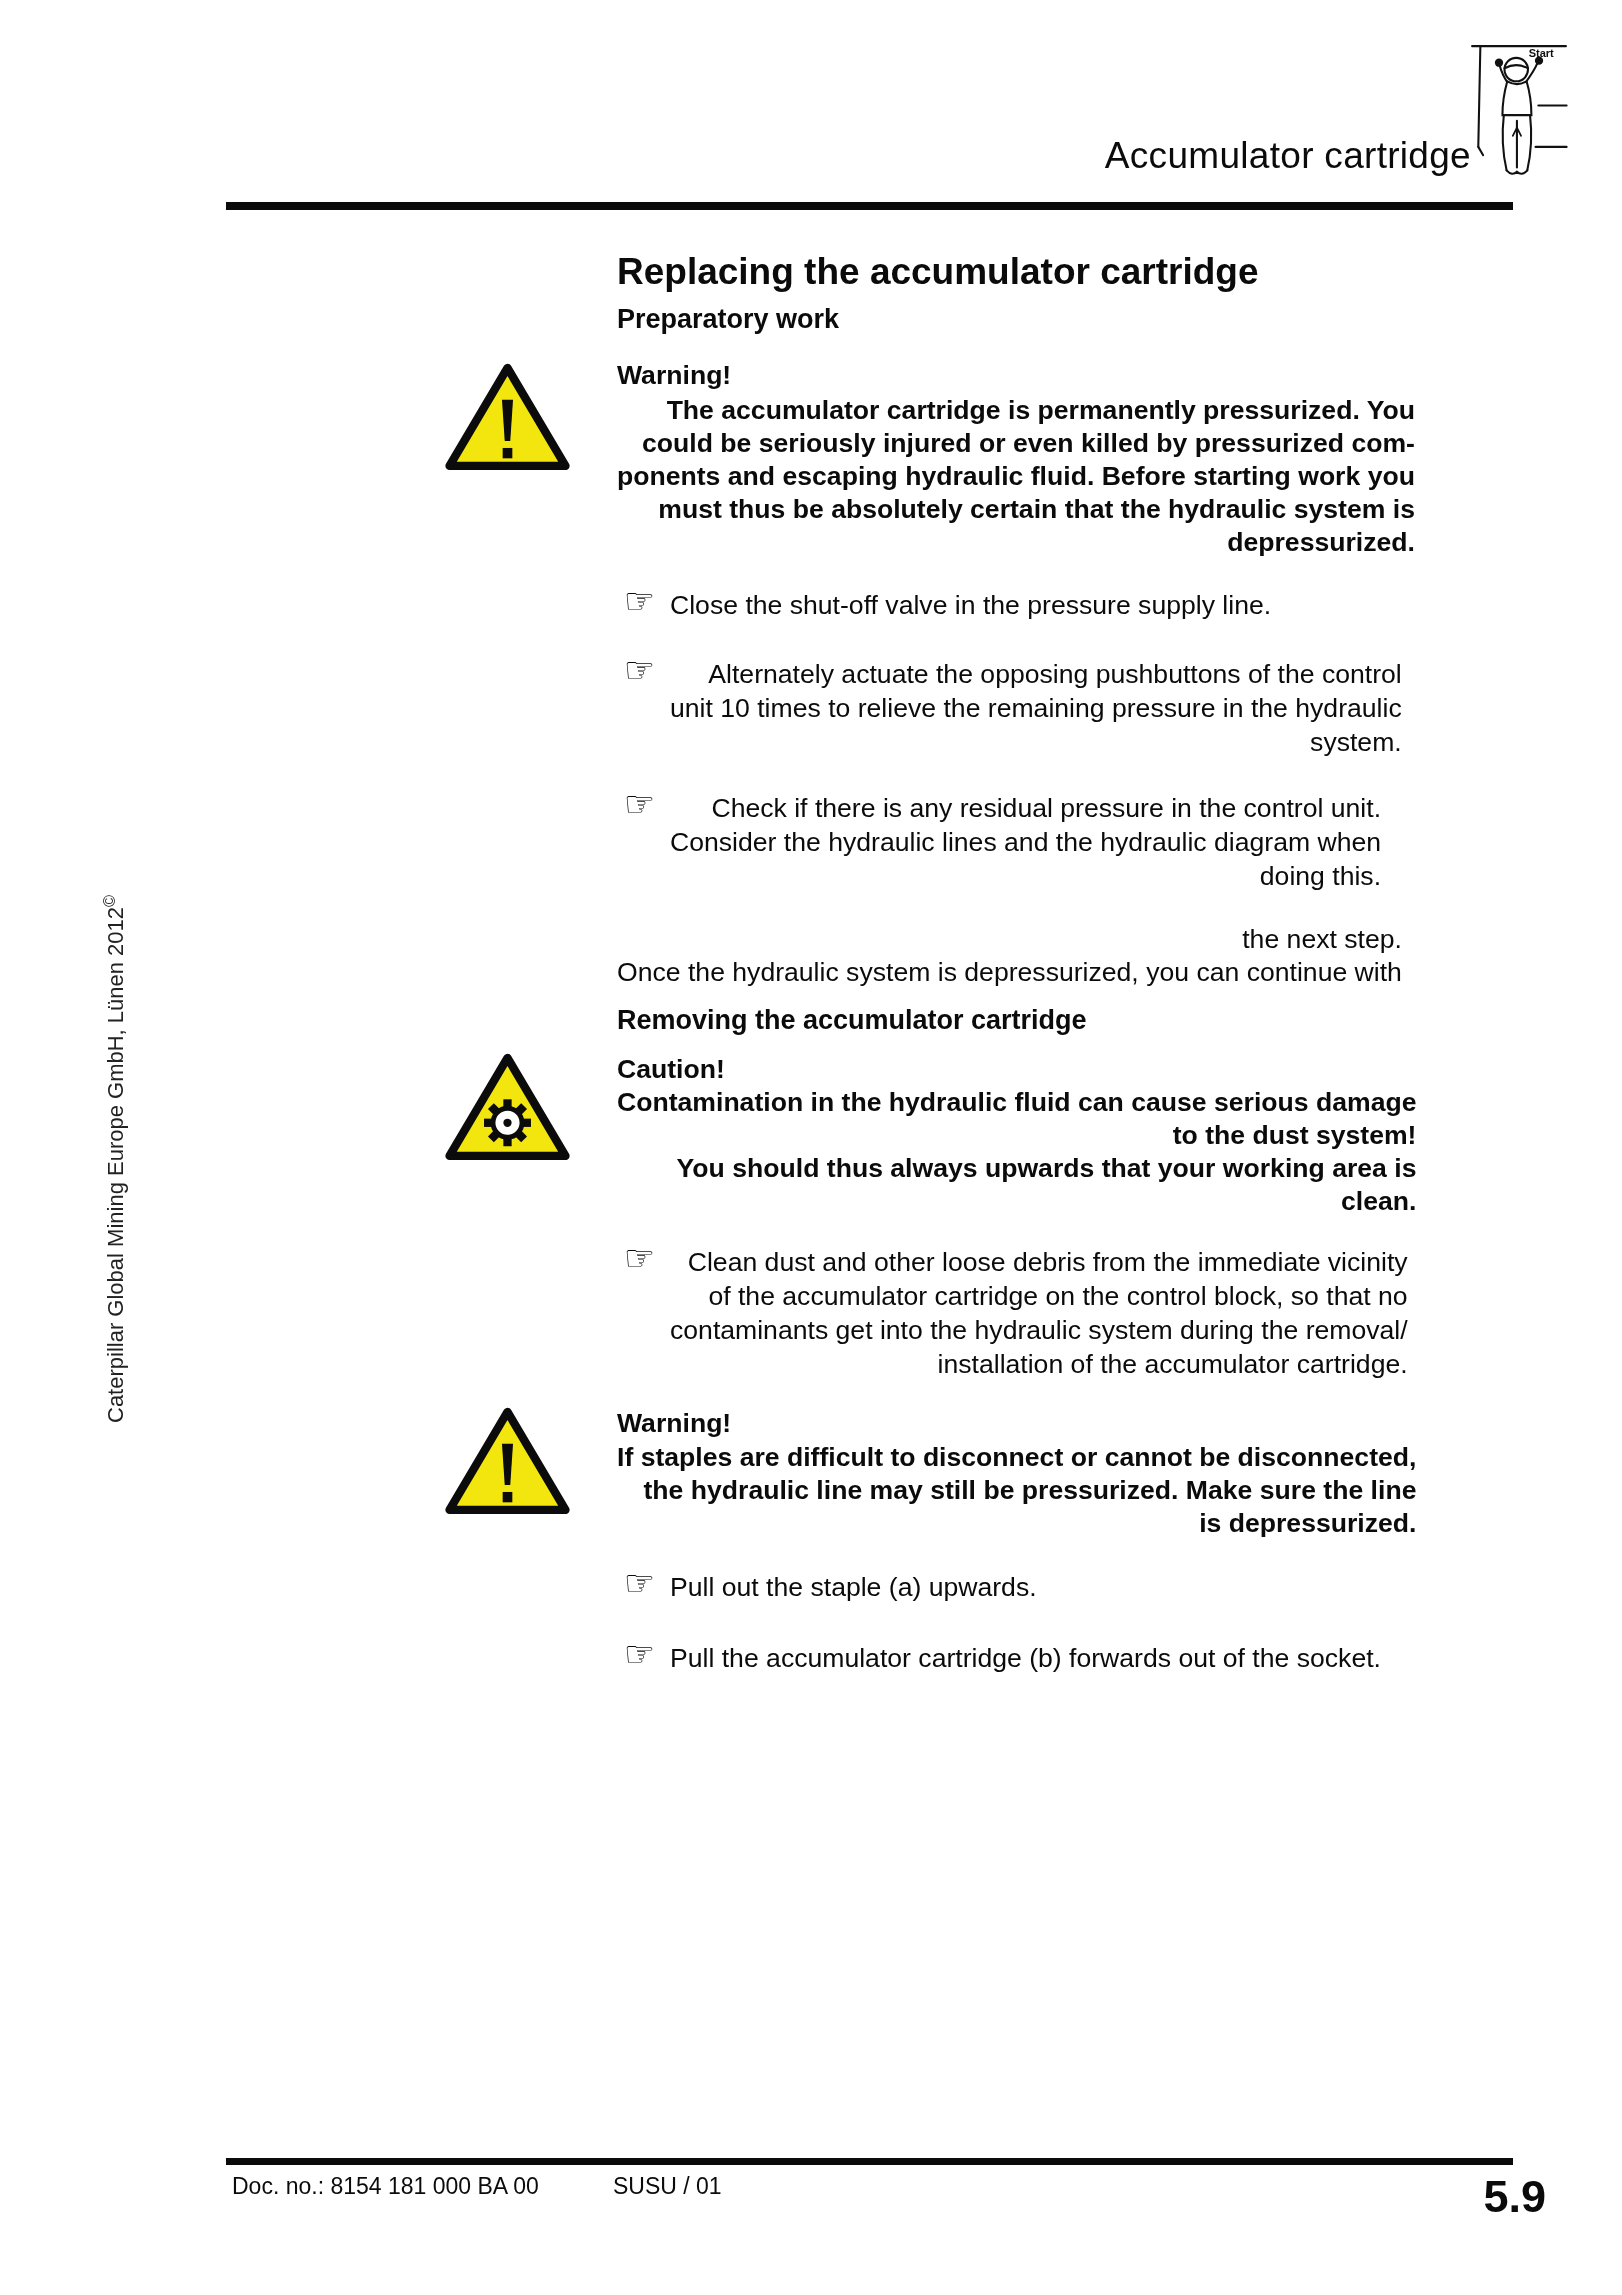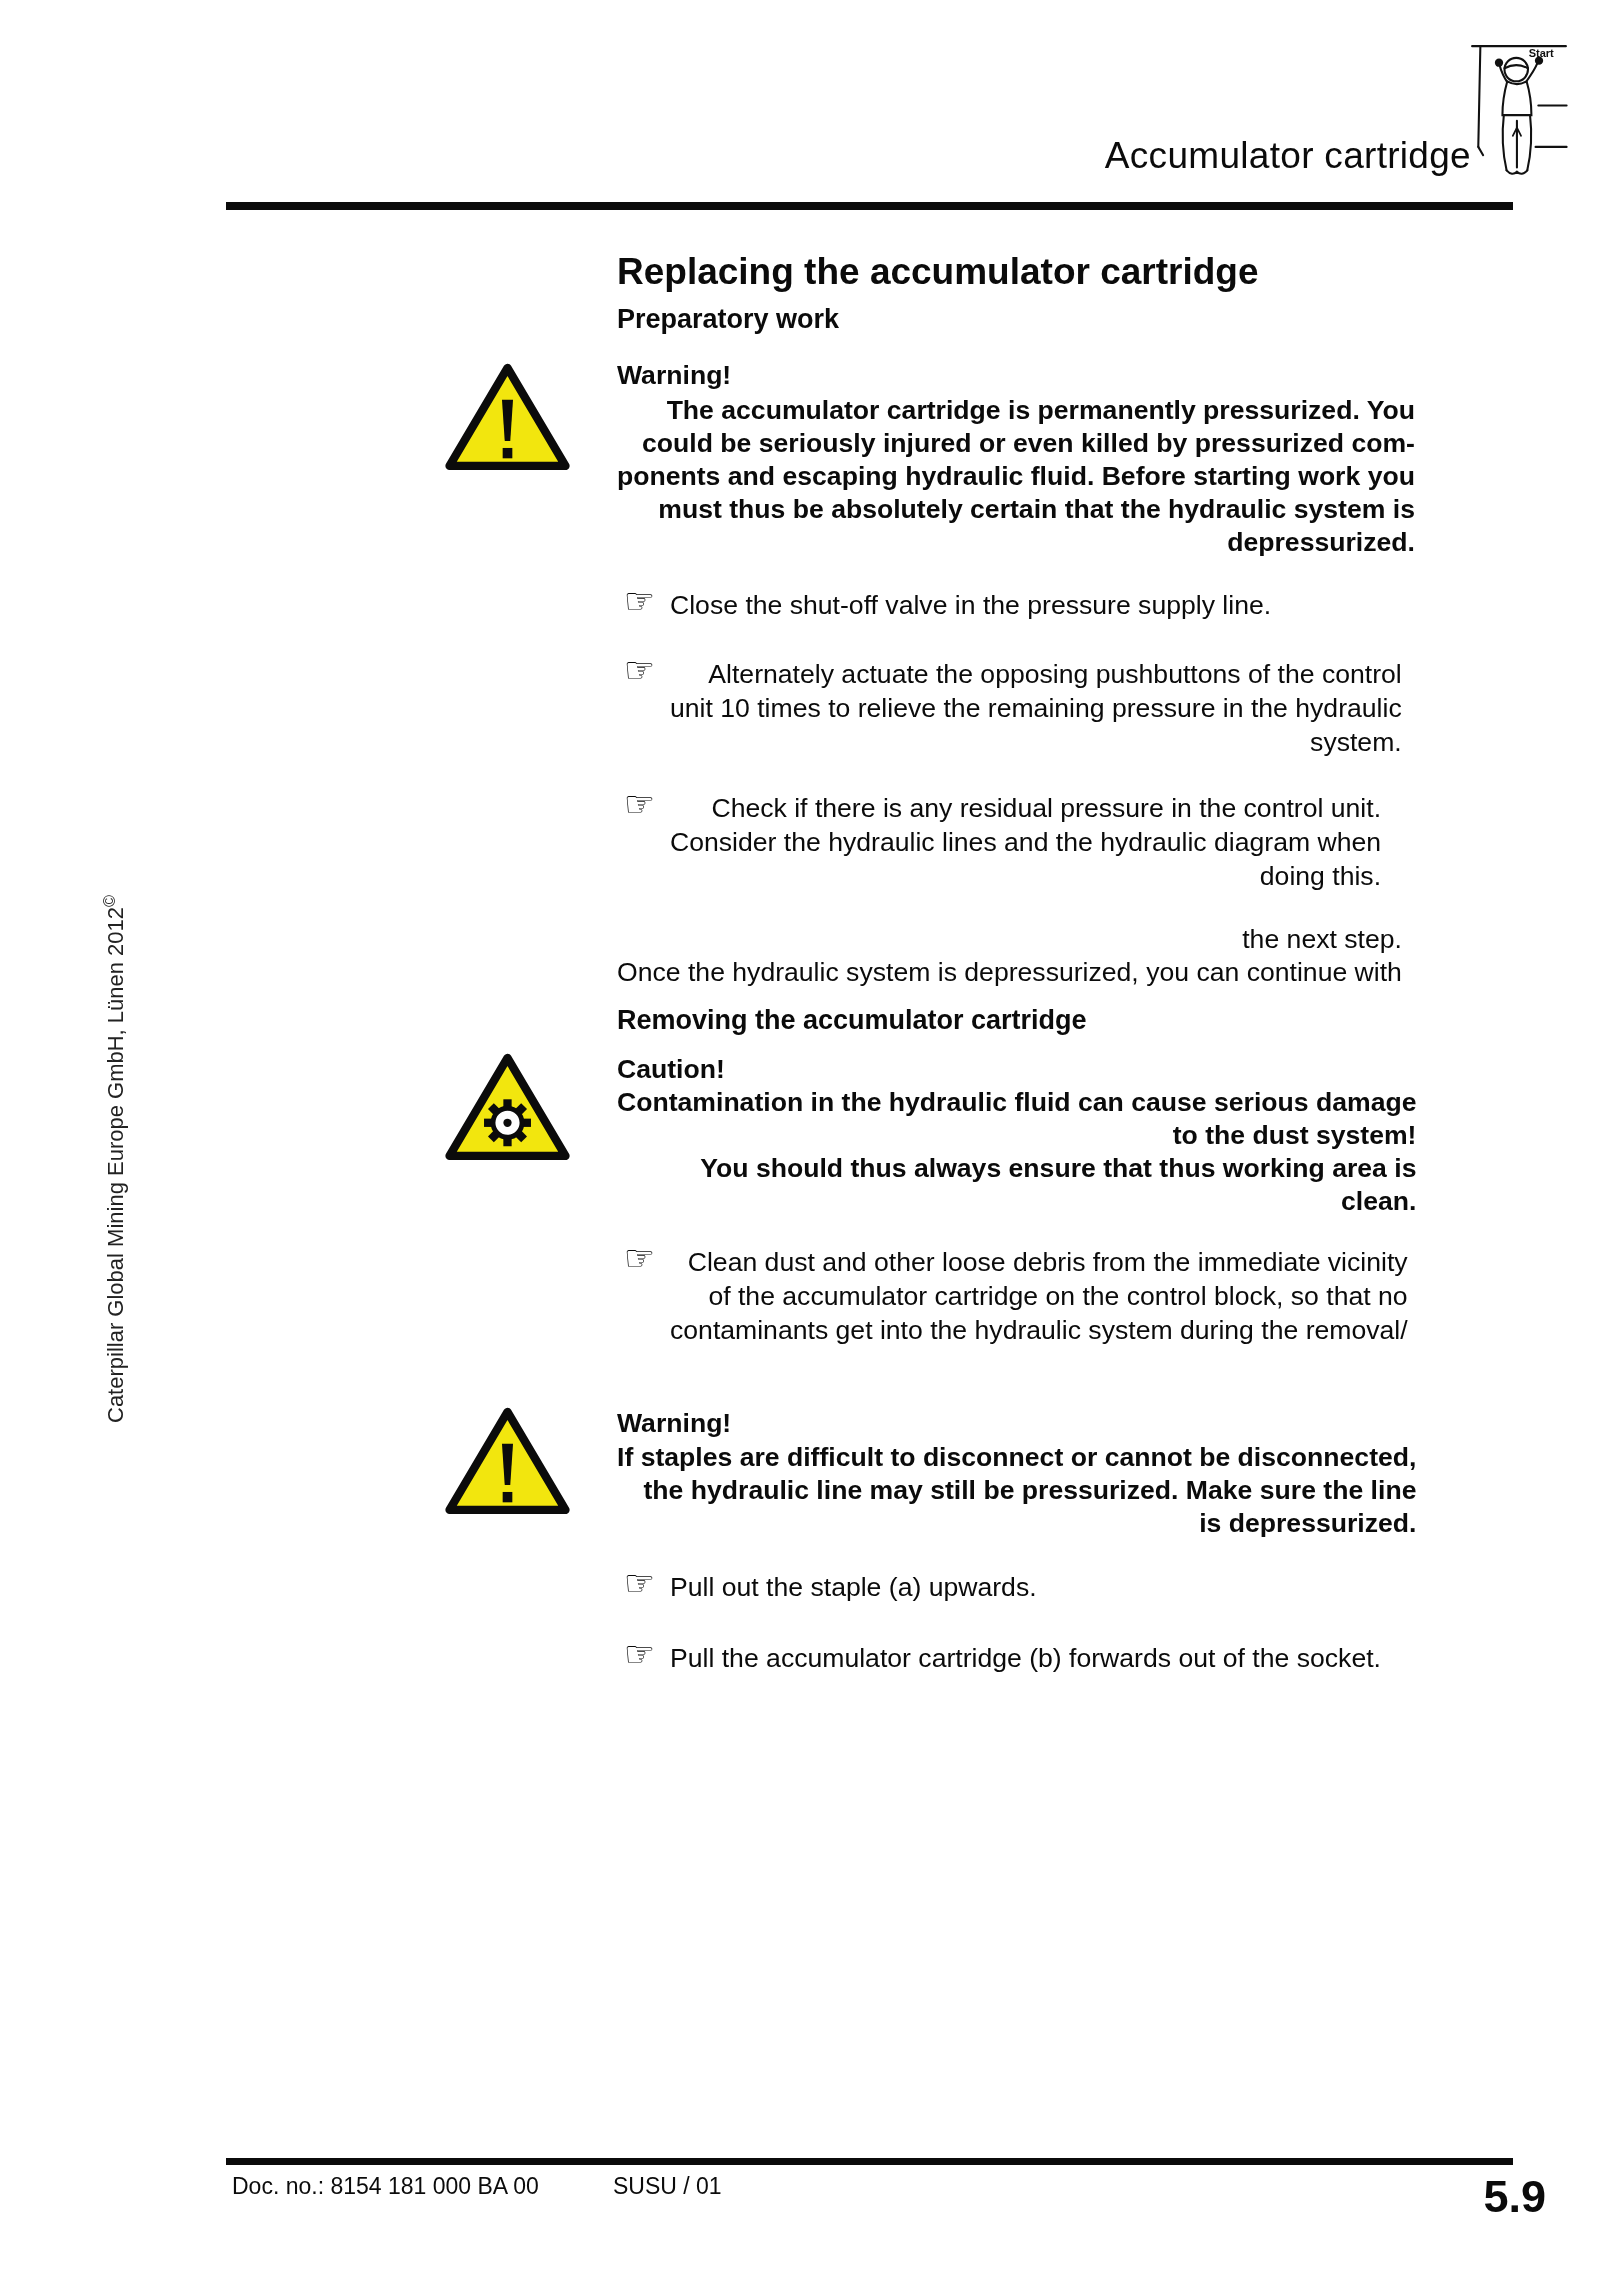--- a/index.html
+++ b/index.html
@@ -140,30 +140,31 @@
       <rect x="-6" y="-34" width="12" height="13" fill="#0b0b0b" transform="rotate(270)"></rect>
       <rect x="-6" y="-34" width="12" height="13" fill="#0b0b0b" transform="rotate(315)"></rect>
       <circle r="21" fill="#ffffff" stroke="#0b0b0b" stroke-width="7"></circle>
       <circle r="6" fill="#0b0b0b"></circle>
     </g>
   </svg>
   <div class="btitle" style="top:1054px;">Caution!</div>
   <div class="blines" style="top:1086px;">
     <div>Contamination in the hydraulic fluid can cause serious damage</div>
     <div>to the dust system!</div>
-    <div>You should thus always ensure that thus working area is</div>
+    <div>You should thus always upwards that your working area is</div>
     <div>clean.</div>
   </div>
 
   <div class="step" style="top:1245px;">
     <span class="step-hand">☞</span>
     <div class="step-lines">
       <div>Clean dust and other loose debris from the immediate vicinity</div>
       <div>of the accumulator cartridge on the control block, so that no</div>
       <div>contaminants get into the hydraulic system during the removal/</div>
+      <div>installation of the accumulator cartridge.</div>
     </div>
   </div>
 
   <svg class="tri" style="top:1405px;" viewBox="0 0 184 162">
     <path d="M92,10 L176,152 L8,152 Z" fill="#F2E60E" stroke="#0b0b0b" stroke-width="12" stroke-linejoin="round"></path>
     <path d="M84,56 L100,56 L96,116 L88,116 Z" fill="#0b0b0b"></path>
     <rect x="85" y="126" width="14" height="15" fill="#0b0b0b"></rect>
   </svg>
   <div class="btitle" style="top:1408px;">Warning!</div>
   <div class="blines" style="top:1441px;">

